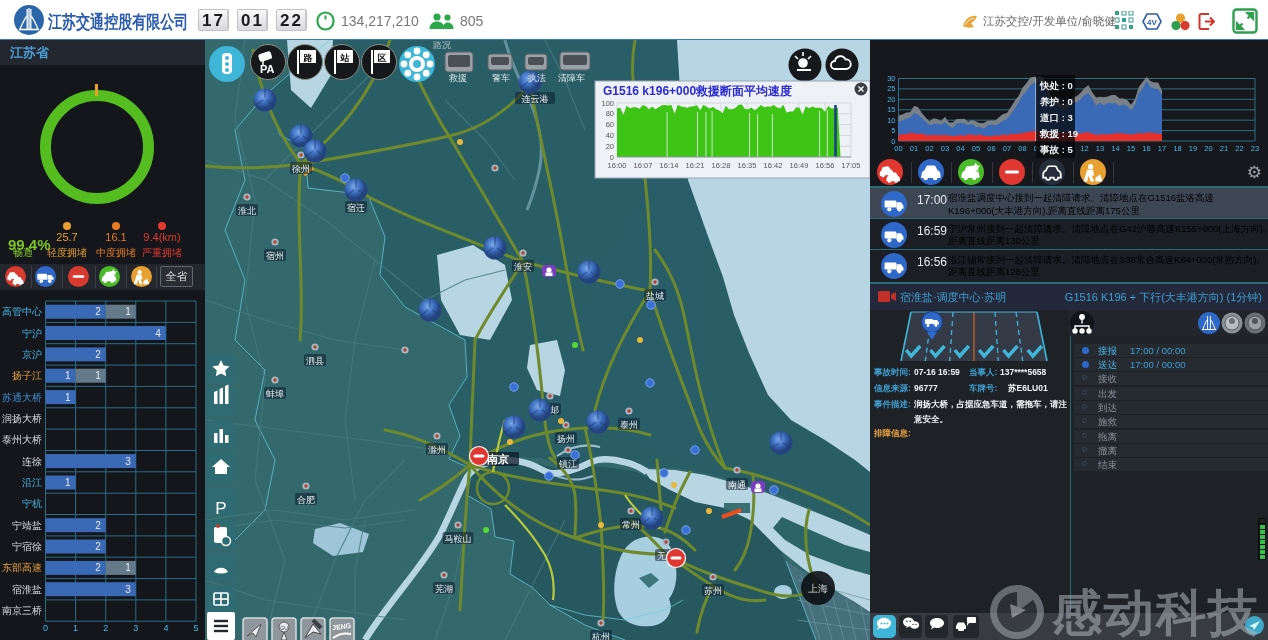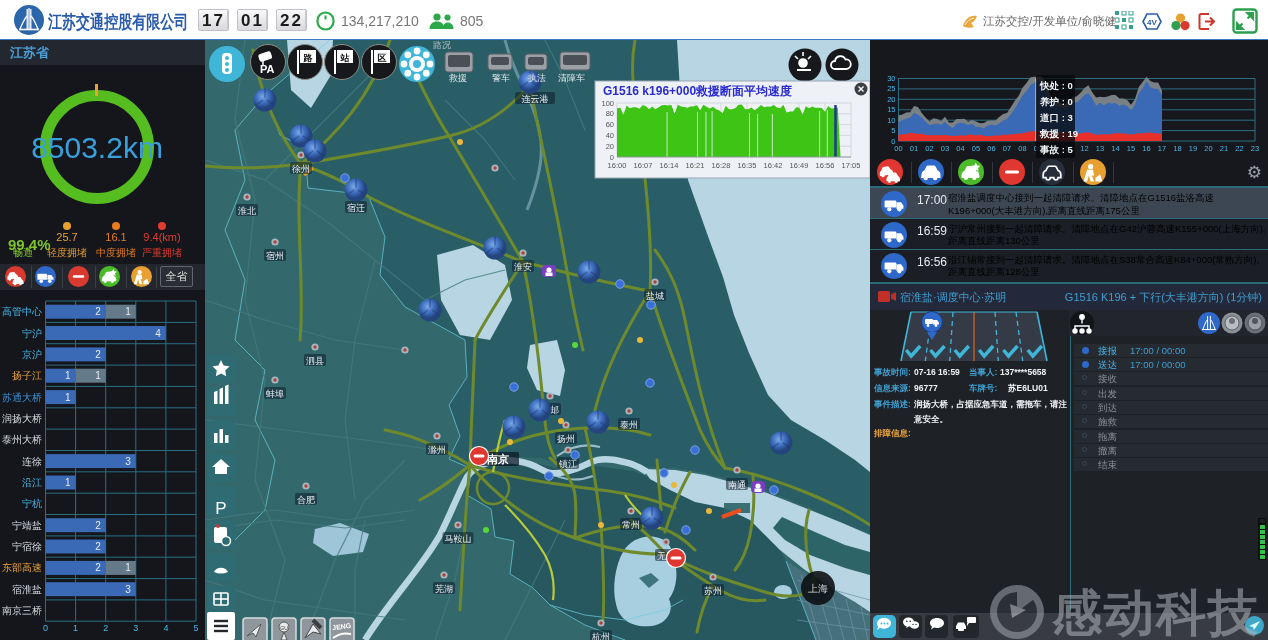--- a/index.html
+++ b/index.html
@@ -122,21 +122,20 @@
           <line x1="15.5" y1="10.5" x2="20.5" y2="5.5"></line>
           <path d="M21 10.5V5h-5.5z"></path>
         </g>
       </svg>
   </div>
 
   <div id="lpanel" class="abs">
     <div id="lphead" class="abs">江苏省</div>
     <div id="ring" class="abs"></div>
     <div id="ringtick" class="abs"></div>
-    <div id="ringtxt" class="abs">8503.2km</div>
     <div class="abs" style="left:8px;top:196px;color:#7ec32a;font-size:15px;font-weight:bold;">99.4%</div>
     <div class="abs" style="left:13px;top:206px;color:#7ec32a;font-size:10px;">畅通</div>
     <div class="sdot abs" style="left:63px;background:#e8a030;"></div>
     <div class="snum abs" style="left:47px;width:40px;color:#e8a030;">25.7</div>
     <div class="slab abs" style="left:47px;width:40px;color:#e8a030;">轻度拥堵</div>
     <div class="sdot abs" style="left:112px;background:#e87c20;"></div>
     <div class="snum abs" style="left:96px;width:40px;color:#e87c20;">16.1</div>
     <div class="slab abs" style="left:96px;width:40px;color:#e87c20;">中度拥堵</div>
     <div class="sdot abs" style="left:158px;background:#e13b30;"></div>
     <div class="snum abs" style="left:138px;width:48px;color:#e13b30;">9.4(km)</div>

